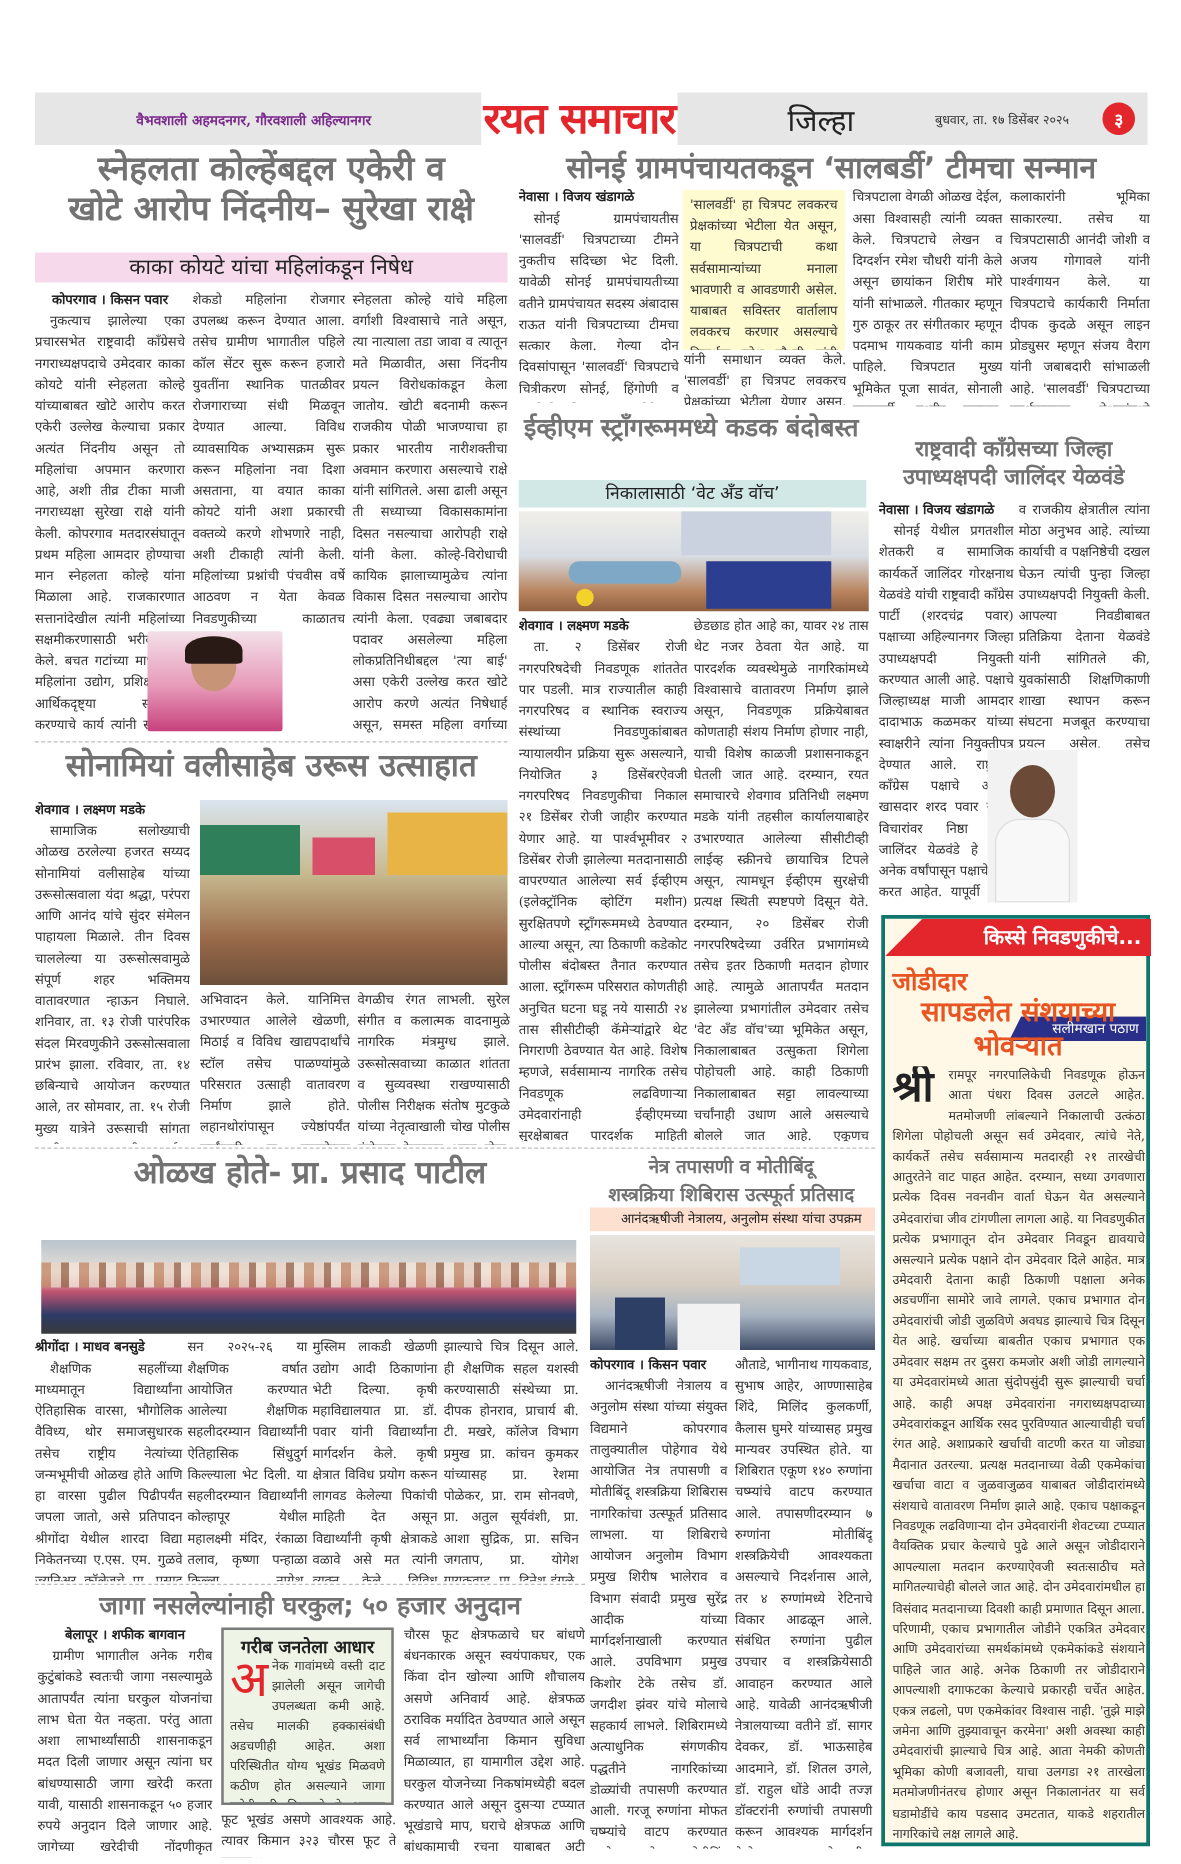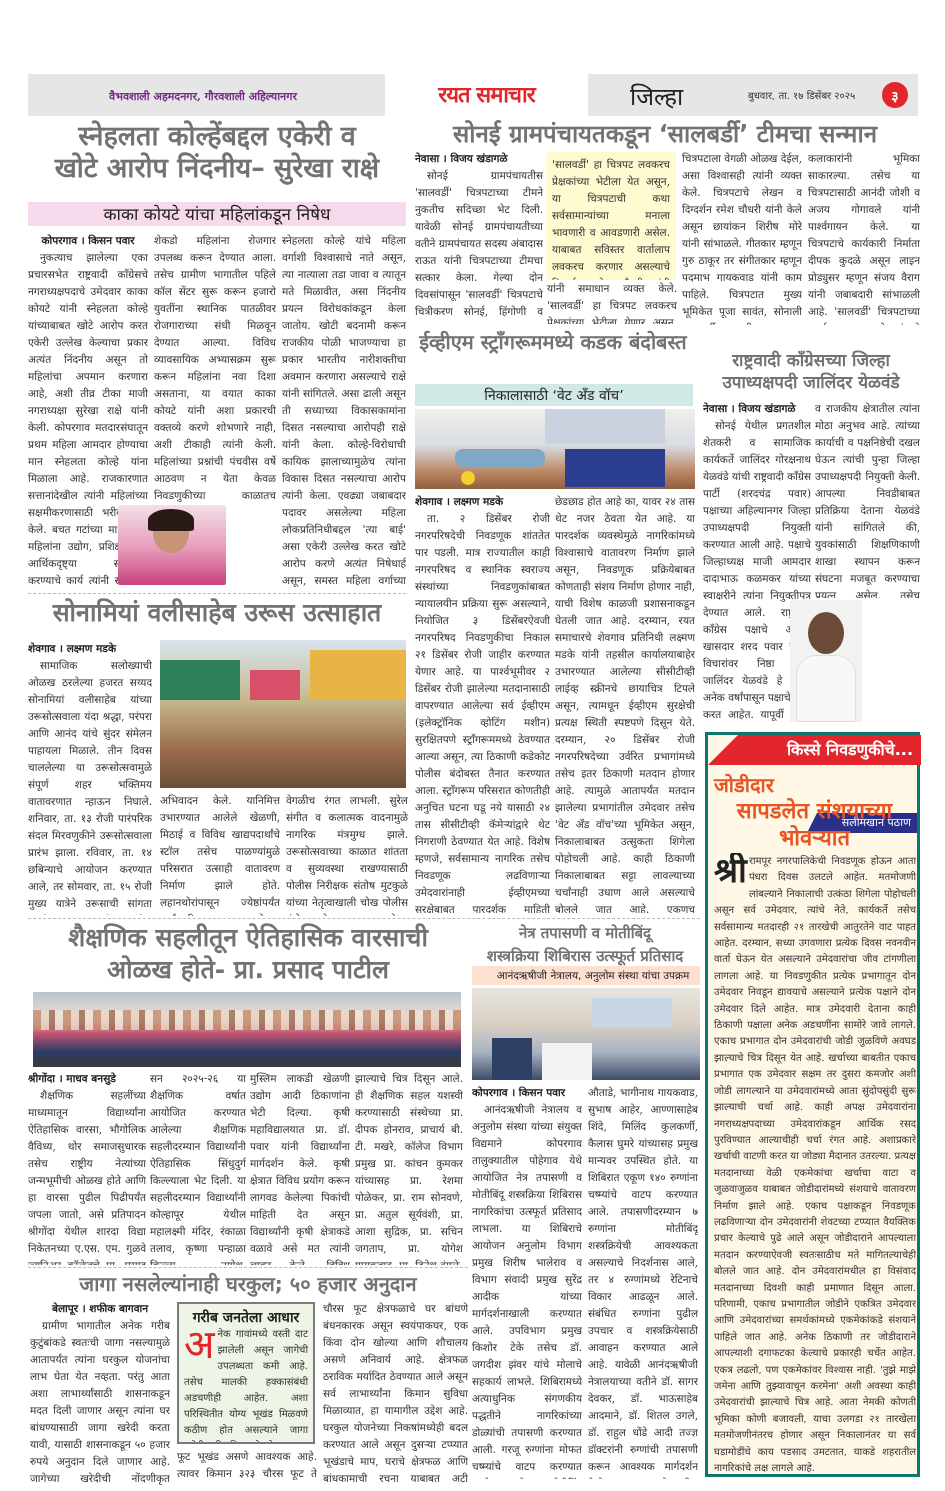--- a/index.html
+++ b/index.html
@@ -1,20 +1,20 @@
 <!DOCTYPE html>
 <html><head>
 <meta charset="utf-8">
 <style>
   * { box-sizing: border-box; margin: 0; padding: 0; }
   body { width: 945px; height: 1491px; background: #fff; font-family: "DejaVu Serif", serif; color: #222; position: relative; overflow: hidden; }
   .abs { position: absolute; }
   .masthead { left: 28px; top: 74px; width: 890px; height: 42px; background: #e6e6e6; }
   .masthead .left { position: absolute; left: 0; top: 0; width: 350px; height: 42px; display: flex; align-items: center; justify-content: center; color: #7b2b8c; font-size: 11px; font-weight: bold; }
-  .masthead .brand { position: absolute; left: 357px; top: -6px; width: 203px; height: 50px; background: #fff; color: #e3262b; font-size: 22px; font-weight: bold; display: flex; align-items: center; justify-content: center; font-family: "DejaVu Sans", sans-serif; letter-spacing: -1px; }
+  .masthead .brand { position: absolute; left: 357px; top: -6px; width: 157px; height: 50px; background: #fff; color: #e3262b; font-size: 34px; font-weight: bold; display: flex; align-items: center; justify-content: center; font-family: "DejaVu Sans", sans-serif; letter-spacing: -1px; }
   .masthead .section { position: absolute; left: 602px; top: 5px; font-size: 24px; font-family: "DejaVu Sans", sans-serif; color: #222; }
   .masthead .date { position: absolute; left: 720px; top: 14px; font-size: 10px; color: #333; }
   .masthead .page { position: absolute; right: 10px; top: 8px; width: 26px; height: 26px; border-radius: 50%; background: #e3262b; color: #fff; font-weight: bold; font-size: 14px; display: flex; align-items: center; justify-content: center; }
   .headline { font-family: "DejaVu Sans", sans-serif; font-weight: bold; color: #737373; text-align: center; line-height: 1.2; }
   .subbar { text-align: center; font-family: "DejaVu Sans", sans-serif; color: #222; }
   .body { font-size: 10.5px; line-height: 17px; text-align: justify; color: #333; }
   .byline { font-weight: bold; font-size: 10.5px; color: #222; }
   .col { position: absolute; overflow: hidden; }
   .photo { position: absolute; overflow: hidden; }
   .rule { position: absolute; border-top: 1px dashed #bbb; }
@@ -108,21 +108,21 @@
 
 <div class="abs kisse" style="left:705px;top:732px;width:215px;height:745px;">
   <div style="position:absolute;left:0;top:0;width:213px;height:30px;background:#e3262b;clip-path:polygon(30px 0,100% 0,100% 100%,0 100%);color:#fff;font-family:'DejaVu Sans',sans-serif;font-weight:bold;font-size:16px;text-align:right;padding-right:8px;line-height:30px;">किस्से निवडणुकीचे...</div>
   <div style="position:absolute;right:0;top:34px;width:110px;height:20px;background:#2a2f8a;clip-path:polygon(10px 0,100% 0,100% 100%,0 100%);color:#fff;font-size:11px;text-align:right;padding-right:6px;line-height:20px;font-family:'DejaVu Sans',sans-serif;margin-top:44px;">सलीमखान पठाण</div>
   <div style="position:absolute;left:6px;top:36px;color:#e85522;font-family:'DejaVu Sans',sans-serif;font-weight:bold;font-size:20px;">जोडीदार</div>
   <div style="position:absolute;left:0;top:62px;width:213px;text-align:center;color:#e85522;font-family:'DejaVu Sans',sans-serif;font-weight:bold;font-size:22px;line-height:27px;">
     <div>सापडलेत संशयाच्या</div>
     <div>भोवऱ्यात</div>
   </div>
   <div class="body" style="position:absolute;left:6px;top:118px;width:202px;height:620px;overflow:hidden;font-size:10px;line-height:16.4px;">
-    <span style="float:left;font-size:34px;line-height:34px;font-weight:bold;color:#222;margin-right:2px;">श्री</span>
+    <span style="float:left;font-size:34px;line-height:34px;font-weight:bold;color:#222;margin-right:12px;">श्री</span>
     <span>रामपूर नगरपालिकेची निवडणूक होऊन आता पंधरा दिवस उलटले आहेत. मतमोजणी लांबल्याने निकालाची उत्कंठा शिगेला पोहोचली असून सर्व उमेदवार, त्यांचे नेते, कार्यकर्ते तसेच सर्वसामान्य मतदारही २१ तारखेची आतुरतेने वाट पाहत आहेत. दरम्यान, सध्या उगवणारा प्रत्येक दिवस नवनवीन वार्ता घेऊन येत असल्याने उमेदवारांचा जीव टांगणीला लागला आहे. या निवडणुकीत प्रत्येक प्रभागातून दोन उमेदवार निवडून द्यावयाचे असल्याने प्रत्येक पक्षाने दोन उमेदवार दिले आहेत. मात्र उमेदवारी देताना काही ठिकाणी पक्षाला अनेक अडचणींना सामोरे जावे लागले. एकाच प्रभागात दोन उमेदवारांची जोडी जुळविणे अवघड झाल्याचे चित्र दिसून येत आहे. खर्चाच्या बाबतीत एकाच प्रभागात एक उमेदवार सक्षम तर दुसरा कमजोर अशी जोडी लागल्याने या उमेदवारांमध्ये आता सुंदोपसुंदी सुरू झाल्याची चर्चा आहे. काही अपक्ष उमेदवारांना नगराध्यक्षपदाच्या उमेदवारांकडून आर्थिक रसद पुरविण्यात आल्याचीही चर्चा रंगत आहे. अशाप्रकारे खर्चाची वाटणी करत या जोड्या मैदानात उतरल्या. प्रत्यक्ष मतदानाच्या वेळी एकमेकांचा खर्चाचा वाटा व जुळवाजुळव याबाबत जोडीदारांमध्ये संशयाचे वातावरण निर्माण झाले आहे. एकाच पक्षाकडून निवडणूक लढविणाऱ्या दोन उमेदवारांनी शेवटच्या टप्प्यात वैयक्तिक प्रचार केल्याचे पुढे आले असून जोडीदाराने आपल्याला मतदान करण्याऐवजी स्वतःसाठीच मते मागितल्याचेही बोलले जात आहे. दोन उमेदवारांमधील हा विसंवाद मतदानाच्या दिवशी काही प्रमाणात दिसून आला. परिणामी, एकाच प्रभागातील जोडीने एकत्रित उमेदवार आणि उमेदवारांच्या समर्थकांमध्ये एकमेकांकडे संशयाने पाहिले जात आहे. अनेक ठिकाणी तर जोडीदाराने आपल्याशी दगाफटका केल्याचे प्रकारही चर्चेत आहेत. एकत्र लढलो, पण एकमेकांवर विश्वास नाही. 'तुझे माझे जमेना आणि तुझ्यावाचून करमेना' अशी अवस्था काही उमेदवारांची झाल्याचे चित्र आहे. आता नेमकी कोणती भूमिका कोणी बजावली, याचा उलगडा २१ तारखेला मतमोजणीनंतरच होणार असून निकालानंतर या सर्व घडामोडींचे काय पडसाद उमटतात, याकडे शहरातील नागरिकांचे लक्ष लागले आहे.</span>
   </div>
 </div>
 
 <div class="abs headline" style="left:28px;top:598px;width:378px;font-size:25px;">सोनामियां वलीसाहेब उरूस उत्साहात</div>
 <div class="col body" style="left:28px;top:640px;width:124px;height:275px;">
   <div class="byline">शेवगाव । लक्ष्मण मडके</div>
   <div style="text-indent:12px">सामाजिक सलोख्याची ओळख ठरलेल्या हजरत सय्यद सोनामियां वलीसाहेब यांच्या उरूसोत्सवाला यंदा श्रद्धा, परंपरा आणि आनंद यांचे सुंदर संमेलन पाहायला मिळाले. तीन दिवस चाललेल्या या उरूसोत्सवामुळे संपूर्ण शहर भक्तिमय वातावरणात न्हाऊन निघाले. शनिवार, ता. १३ रोजी पारंपरिक संदल मिरवणुकीने उरूसोत्सवाला प्रारंभ झाला. रविवार, ता. १४ छबिन्याचे आयोजन करण्यात आले, तर सोमवार, ता. १५ रोजी मुख्य यात्रेने उरूसाची सांगता झाली. या कालावधीत दर्ग्यावर दर्शनासाठी भाविकांची मोठी गर्दी उसळली होती. अहिल्यानगर जिल्ह्यासह बाहेरील जिल्ह्यांतून आलेल्या भाविकांनी श्रद्धेने माथा टेकवत वलीसाहेबांना</div>
 </div>
 <div class="photo" style="left:160px;top:640px;width:246px;height:148px;background:linear-gradient(180deg,#d9e4ef 0%,#c7b98f 40%,#9a6a4a 75%,#6b4f3a 100%);">
@@ -133,21 +133,20 @@
 <div class="col body" style="left:160px;top:792px;width:120px;height:124px;">
   <div>अभिवादन केले. यानिमित्त उभारण्यात आलेले खेळणी, मिठाई व विविध खाद्यपदार्थांचे स्टॉल तसेच पाळण्यांमुळे परिसरात उत्साही वातावरण निर्माण झाले होते. लहानथोरांपासून ज्येष्ठांपर्यंत सर्वांसाठी हा उरूसोत्सव आनंदाची पर्वणी ठरला. तसेच मंडळांच्या वतीने काढण्यात आलेल्या फुलांच्या चादर मिरवणुकीने विशेष आकर्षण ठरले. बँड पथकांच्या सादरीकरणामुळे</div>
 </div>
 <div class="col body" style="left:286px;top:792px;width:122px;height:124px;">
   <div>वेगळीच रंगत लाभली. सुरेल संगीत व कलात्मक वादनामुळे नागरिक मंत्रमुग्ध झाले. उरूसोत्सवाच्या काळात शांतता व सुव्यवस्था राखण्यासाठी पोलीस निरीक्षक संतोष मुटकुळे यांच्या नेतृत्वाखाली चोख पोलीस बंदोबस्त ठेवण्यात आला होता. कोणताही अनुचित प्रकार न घडता हा उरूसोत्सव आनंद, श्रद्धा व हिंदुमुस्लिम ऐक्याच्या वातावरणात यशस्वीरीत्या पार पडला.</div>
 </div>
 
 <div class="rule" style="left:28px;top:918px;width:672px;"></div>
 
 <div class="abs headline" style="left:28px;top:922px;width:440px;font-size:25px;line-height:32px;">
-  <div>शैक्षणिक सहलीतून ऐतिहासिक वारसाची</div>
   <div>ओळख होते-  प्रा. प्रसाद पाटील</div>
 </div>
 <div class="photo" style="left:33px;top:992px;width:428px;height:75px;background:linear-gradient(180deg,#b9c4cc 0%,#e8e0d8 35%,#c25470 55%,#2c3b66 80%,#3a3a3a 100%);">
   <div style="position:absolute;left:0;top:18px;width:428px;height:20px;background:repeating-linear-gradient(90deg,#c48b6a 0 8px,#e9d4c5 8px 16px,#9c6a4f 16px 22px,#f1e4d8 22px 30px);opacity:.8;"></div>
 </div>
 <div class="col body" style="left:28px;top:1070px;width:118px;height:195px;">
   <div class="byline" style="text-align:left">श्रीगोंदा । माधव बनसुडे</div>
   <div style="text-indent:12px">शैक्षणिक सहलींच्या माध्यमातून विद्यार्थ्यांना ऐतिहासिक वारसा, भौगोलिक वैविध्य, थोर समाजसुधारक तसेच राष्ट्रीय नेत्यांच्या जन्मभूमीची ओळख होते आणि हा वारसा पुढील पिढीपर्यंत जपला जातो, असे प्रतिपादन श्रीगोंदा येथील शारदा विद्या निकेतनच्या ए.एस. एम. गुळवे ज्युनिअर कॉलेजचे प्रा. प्रसाद पाटील कोंभळीकर यांनी केले.</div>
 </div>
 <div class="col body" style="left:150px;top:1070px;width:96px;height:195px;">

